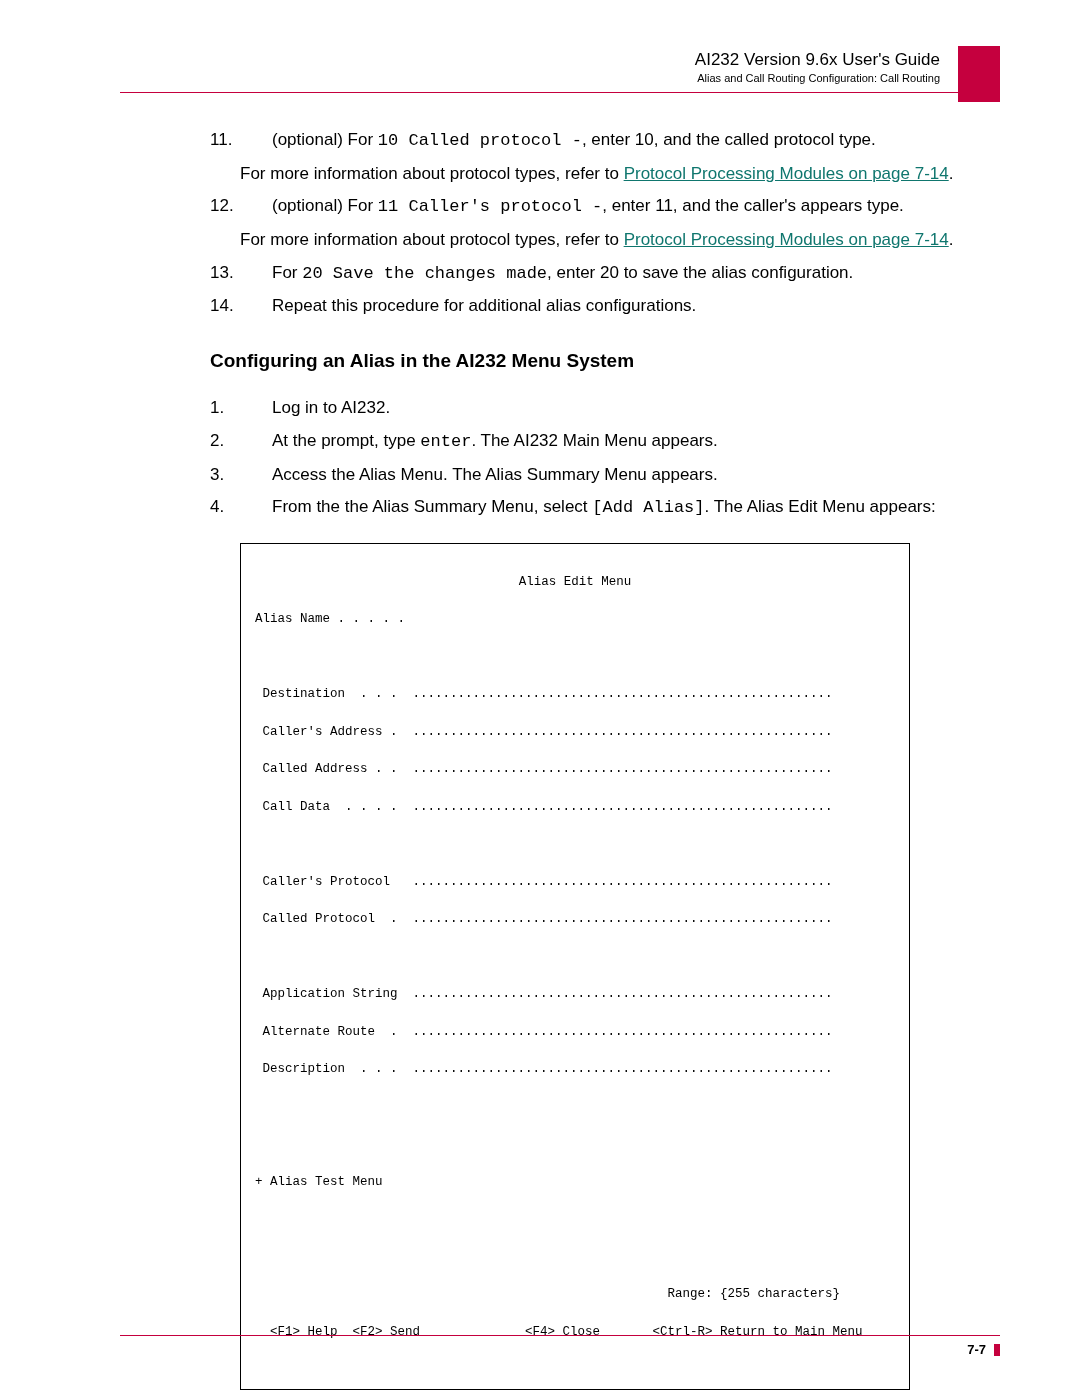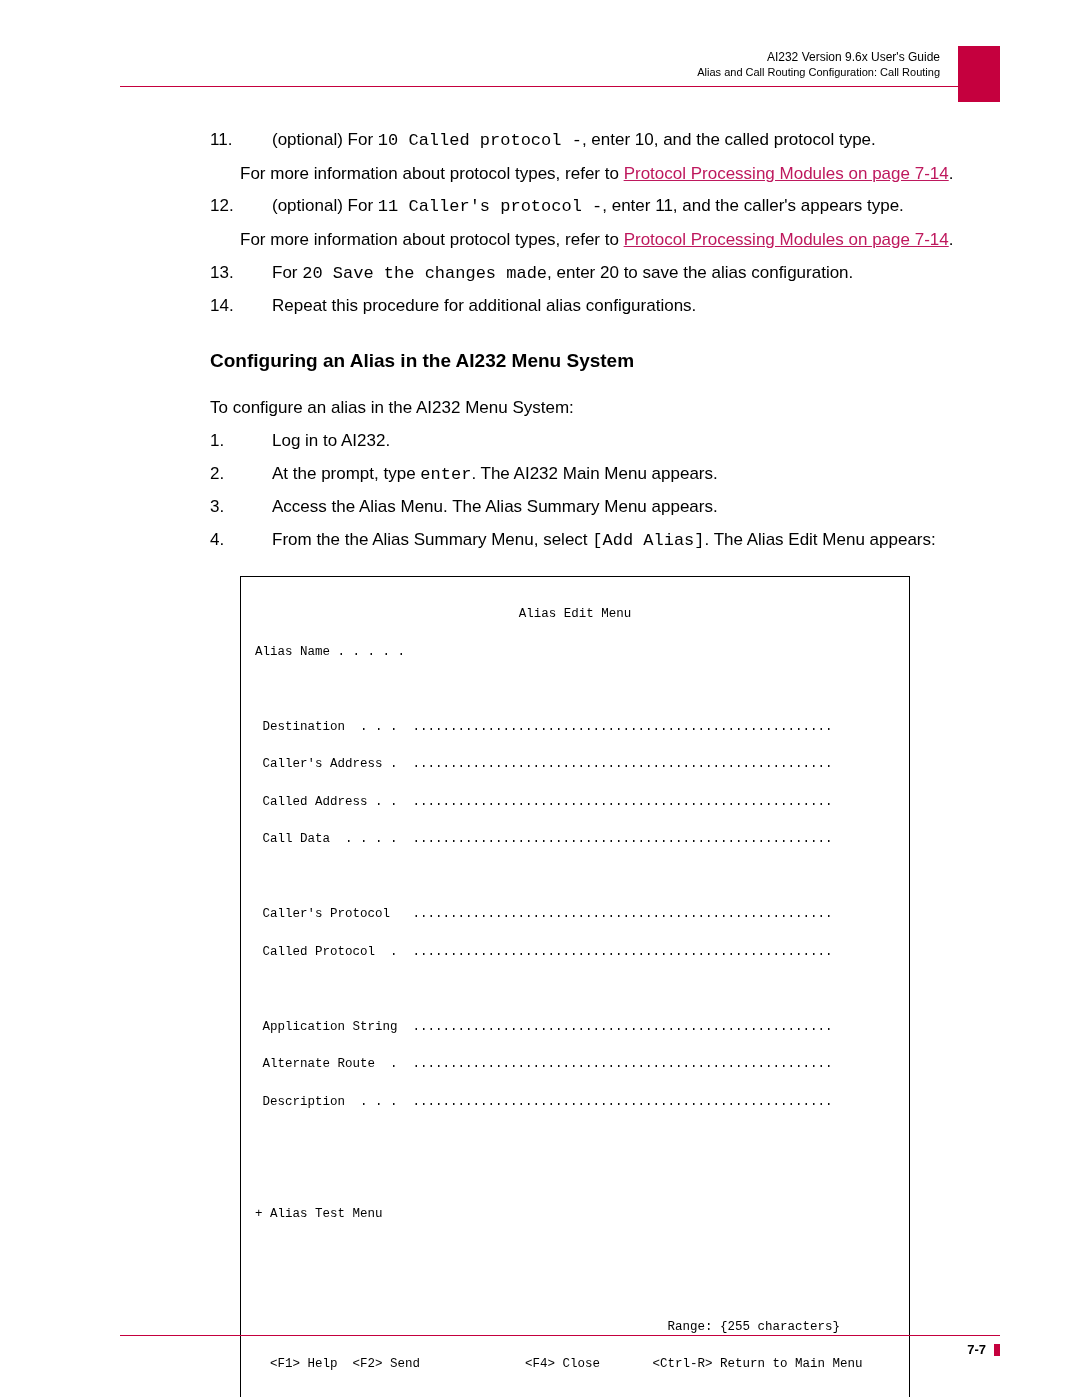--- a/index.html
+++ b/index.html
@@ -16,21 +16,21 @@
     box-sizing: border-box;
     padding: 50px 80px 40px 120px;
   }
   .header-area {
     position: relative;
     height: 70px;
   }
   .header-text {
     text-align: right;
     padding-right: 60px;
-    font-size: 12px;
+    font-size: 17px;
   }
   .header-sub {
     text-align: right;
     padding-right: 60px;
     font-size: 11px;
     margin-top: 2px;
   }
   .red-block {
     position: absolute;
     top: -4px;
@@ -59,21 +59,21 @@
     min-width: 30px;
     flex-shrink: 0;
   }
   .body-p {
     margin: 8px 0 8px 30px;
   }
   .mono {
     font-family: "Courier New", monospace;
   }
   .bold { font-weight: normal; }
-  .link { color: #be185d; text-decoration: underline; }
+  .link { color: #0f766e; text-decoration: underline; }
   h3.section {
     font-size: 19px;
     font-weight: bold;
     margin: 28px 0 22px 0;
   }
   .menu-box {
     border: 1px solid #000;
     margin: 22px 0 0 30px;
     width: 640px;
     padding: 10px 14px 10px 14px;
@@ -155,21 +155,20 @@
         <span>For </span><span class="mono">20 Save the changes made</span><span>, enter </span><span class="bold">20</span><span> to save the alias configuration.</span>
       </div>
     </div>
 
     <div class="step">
       <div class="num">14.</div>
       <div>Repeat this procedure for additional alias configurations.</div>
     </div>
 
     <h3 class="section">Configuring an Alias in the AI232 Menu System</h3>
-    <div>To configure an alias in the AI232 Menu System:</div>
 
     <div class="step">
       <div class="num">1.</div>
       <div>Log in to AI232.</div>
     </div>
 
     <div class="step">
       <div class="num">2.</div>
       <div>
         <span>At the prompt, type </span><span class="mono bold">enter</span><span>. The AI232 Main Menu appears.</span>

